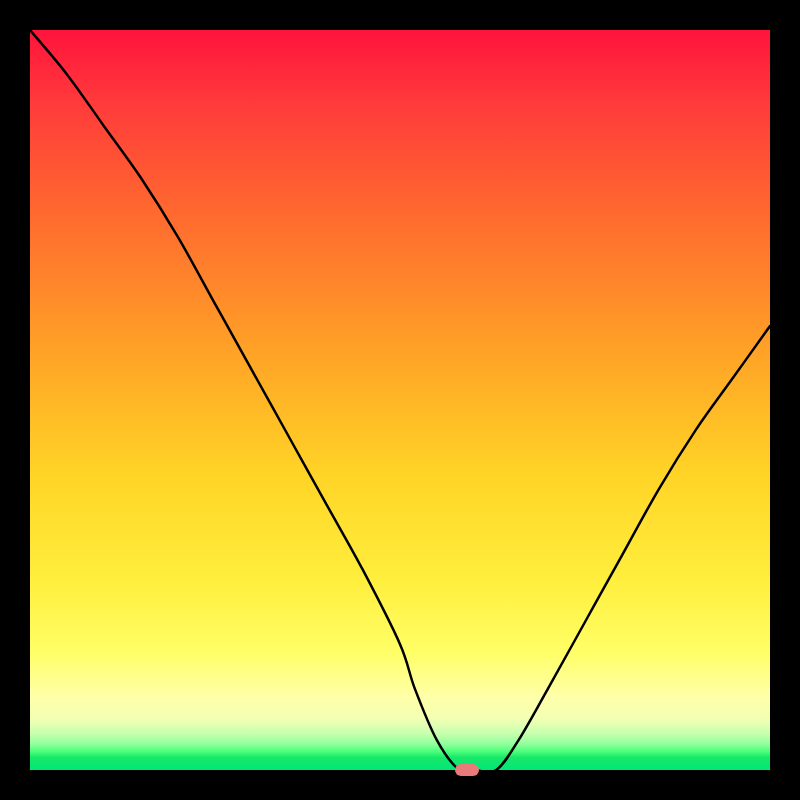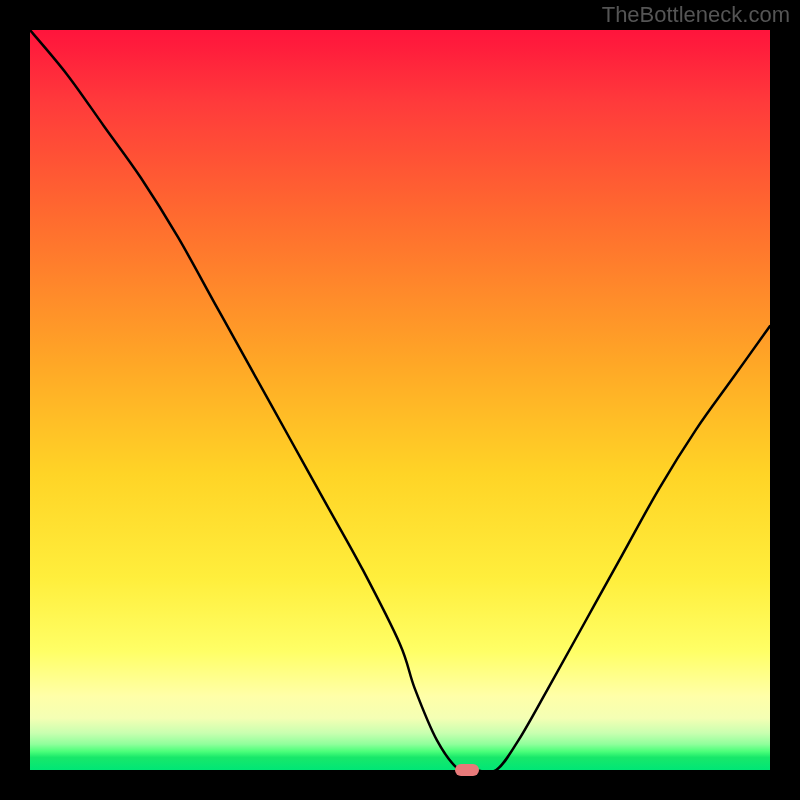--- a/index.html
+++ b/index.html
@@ -61,21 +61,20 @@
     height: 12px;
     background: #e87a7a;
     border-radius: 6px;
     transform: translate(-50%, -50%);
   }
 </style>
 </head>
 <body>
 
 <div class="container">
-  <div class="watermark">TheBottleneck.com</div>
 
   <div class="plot-area">
     <svg class="curve" viewBox="0 0 740 740" preserveAspectRatio="none">
       <path id="curve-path" fill="none" stroke="#000" stroke-width="2.5" stroke-linecap="round" stroke-linejoin="round" d="M 0 0 C 6.166666666666667 7.4000000000000155, 24.666666666666664 28.36666666666675, 37 44.40000000000009 C 49.333333333333336 60.43333333333344, 61.666666666666664 78.9333333333334, 74 96.20000000000005 C 86.33333333333333 113.4666666666667, 98.66666666666667 129.5, 111 148 C 123.33333333333333 166.5, 135.66666666666666 186.23333333333338, 148 207.20000000000005 C 160.33333333333334 228.1666666666667, 172.66666666666666 251.60000000000002, 185 273.8 C 197.33333333333334 296, 209.66666666666666 318.2, 222 340.4 C 234.33333333333334 362.59999999999997, 246.66666666666666 384.8, 259 407 C 271.3333333333333 429.2, 283.6666666666667 451.40000000000003, 296 473.6 C 308.3333333333333 495.8, 320.6666666666667 516.7666666666667, 333 540.2 C 345.3333333333333 563.6333333333334, 361.3666666666667 594.4666666666667, 370 614.2 C 378.6333333333333 633.9333333333334, 378.6333333333333 642.5666666666667, 384.8 658.6 C 390.9666666666667 674.6333333333333, 399.6000000000001 696.8333333333333, 407.00000000000006 710.4 C 414.40000000000003 723.9666666666667, 423.0333333333333 735.0666666666666, 429.2 740 C 435.3666666666667 744.9333333333334, 437.8333333333333 740, 444 740 C 450.1666666666667 740, 458.79999999999995 744.9333333333334, 466.2 740 C 473.6 735.0666666666666, 479.7666666666667 723.9666666666667, 488.40000000000003 710.4 C 497.03333333333336 696.8333333333333, 506.9 678.3333333333334, 518 658.6 C 529.1 638.8666666666667, 542.6666666666666 614.2, 555 592 C 567.3333333333334 569.8, 579.6666666666666 547.6, 592 525.4 C 604.3333333333334 503.2, 616.6666666666666 479.76666666666665, 629 458.8 C 641.3333333333334 437.83333333333337, 653.6666666666666 418.09999999999997, 666 399.59999999999997 C 678.3333333333334 381.09999999999997, 690.6666666666666 365.0666666666666, 703 347.79999999999995 C 715.3333333333334 330.5333333333333, 733.8333333333334 304.6333333333333, 740 296"></path>
     </svg>
     <div class="marker" id="opt-marker" style="left: 436.6px; top: 740px; background: rgb(232, 122, 122);"></div>
   </div>
 </div>
 
 </body></html>

